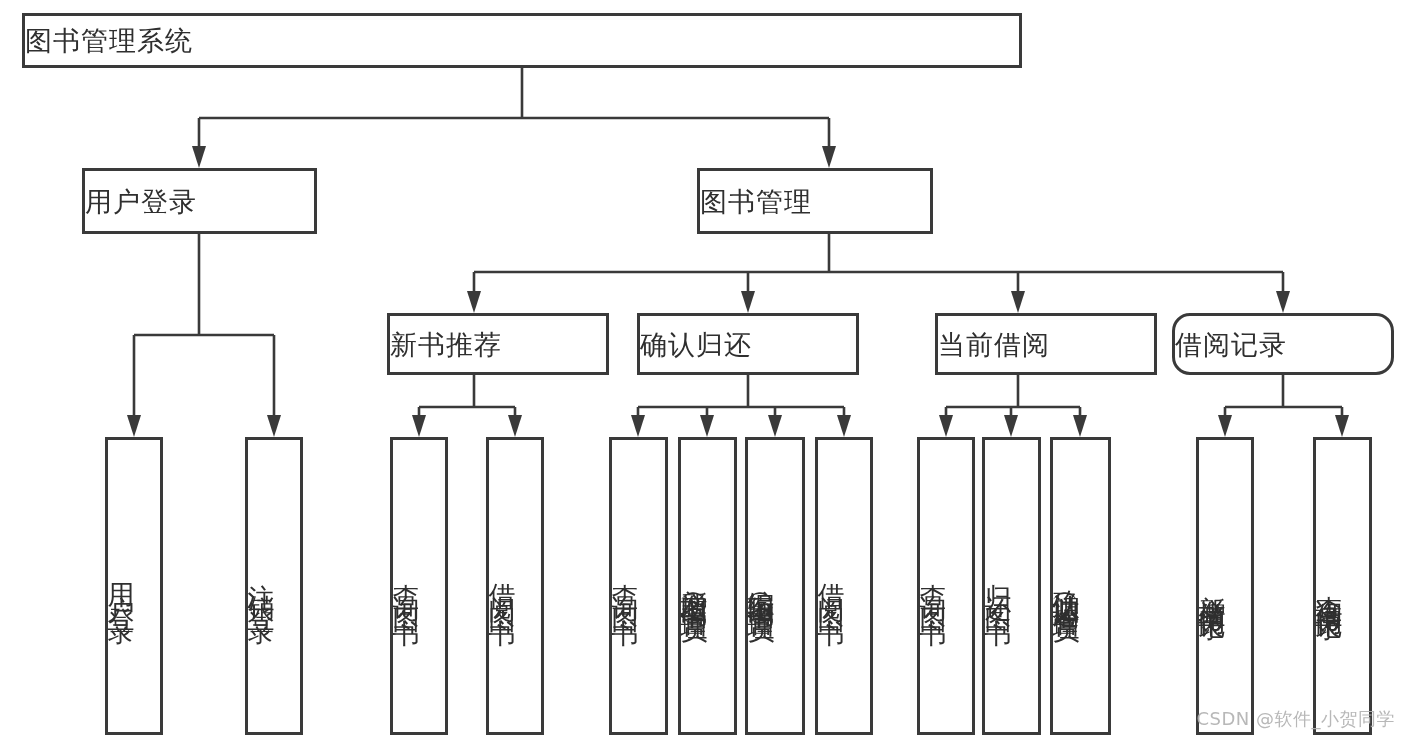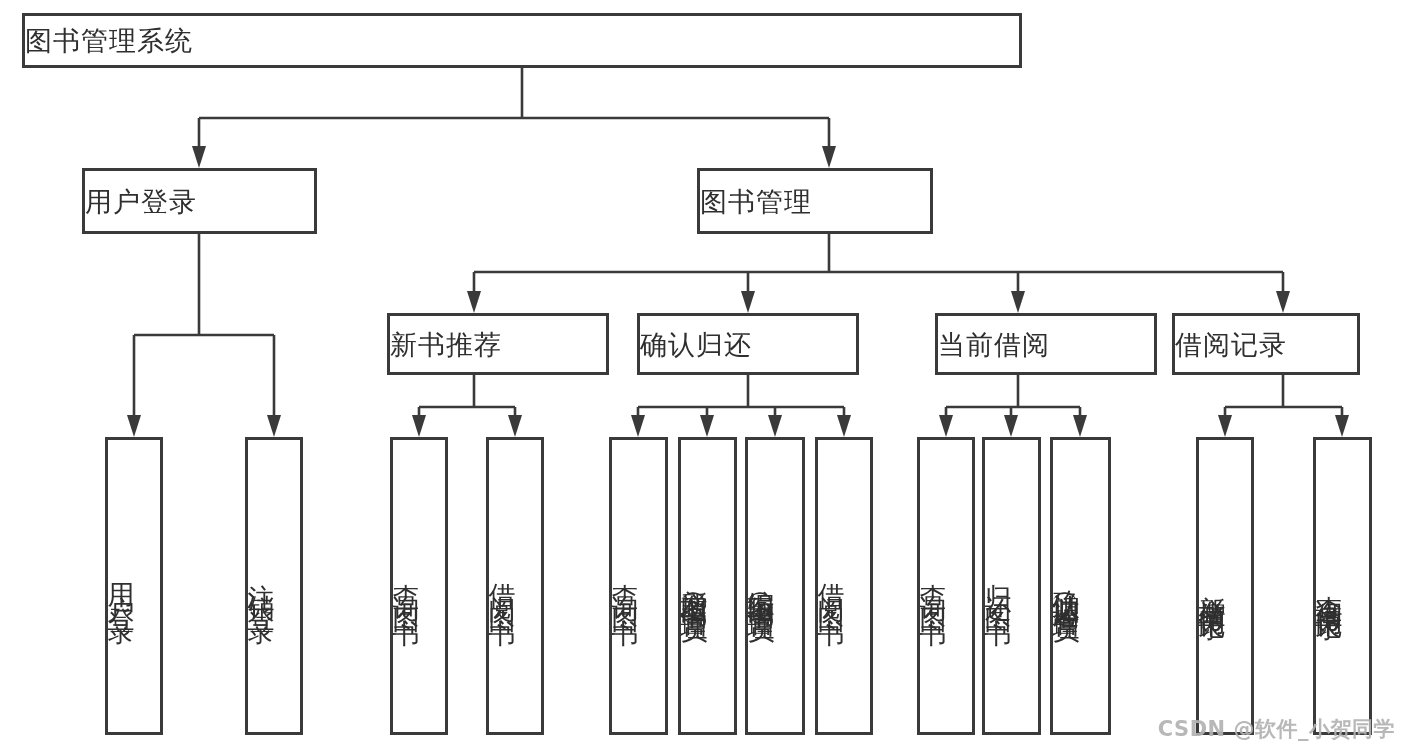--- a/index.html
+++ b/index.html
@@ -36,27 +36,26 @@
   .node.v span {
     writing-mode: vertical-rl;
     text-orientation: mixed;
     white-space: nowrap;
   }
   .node.v.loose span { letter-spacing: 12px; }
   .node.v.tight span { letter-spacing: 4px; }
   #watermark {
     position: absolute;
     right: 10px;
-    bottom: 4px;
+    bottom: 16px;
     z-index: 3;
     color: #b2b2b2;
-    font-size: 21px;
+    font-size: 18px;
     letter-spacing: 0.5px;
     opacity: 0.92;
-    font-weight: bold;
   }
 </style>
 </head>
 <body>
 
 <div id="canvas">
 
   <svg id="connectors" viewBox="0 0 1405 747" xmlns="http://www.w3.org/2000/svg">
     <g stroke="#3a3a3a" stroke-width="2.6" fill="none">
       <path d="M522 68 V118 M199 118 H829 M199 118 V147 M829 118 V147
@@ -103,21 +102,21 @@
 
   <div class="node h" style="left:363px; top:313px; width:222px; height:62px;margin-left:24px;">
     <span>新书推荐</span>
   </div>
   <div class="node h" style="left:637px; top:313px; width:222px; height:62px;">
     <span>确认归还</span>
   </div>
   <div class="node h" style="left:907px; top:313px; width:222px; height:62px;margin-left:28px;">
     <span>当前借阅</span>
   </div>
-  <div class="node h" style="left:1172px; top:313px; width:188px; height:62px;">
+  <div class="node h" style="left:1172px; top:313px; width:222px; height:62px;border-radius:18px;">
     <span>借阅记录</span>
   </div>
 
   <div class="node v loose" style="left:105px; top:437px; width:58px; height:298px;">
     <span>用户登录</span>
   </div>
   <div class="node v loose" style="left:245px; top:437px; width:58px; height:298px;">
     <span>注销登录</span>
   </div>
   <div class="node v loose" style="left:390px; top:437px; width:58px; height:298px;">

